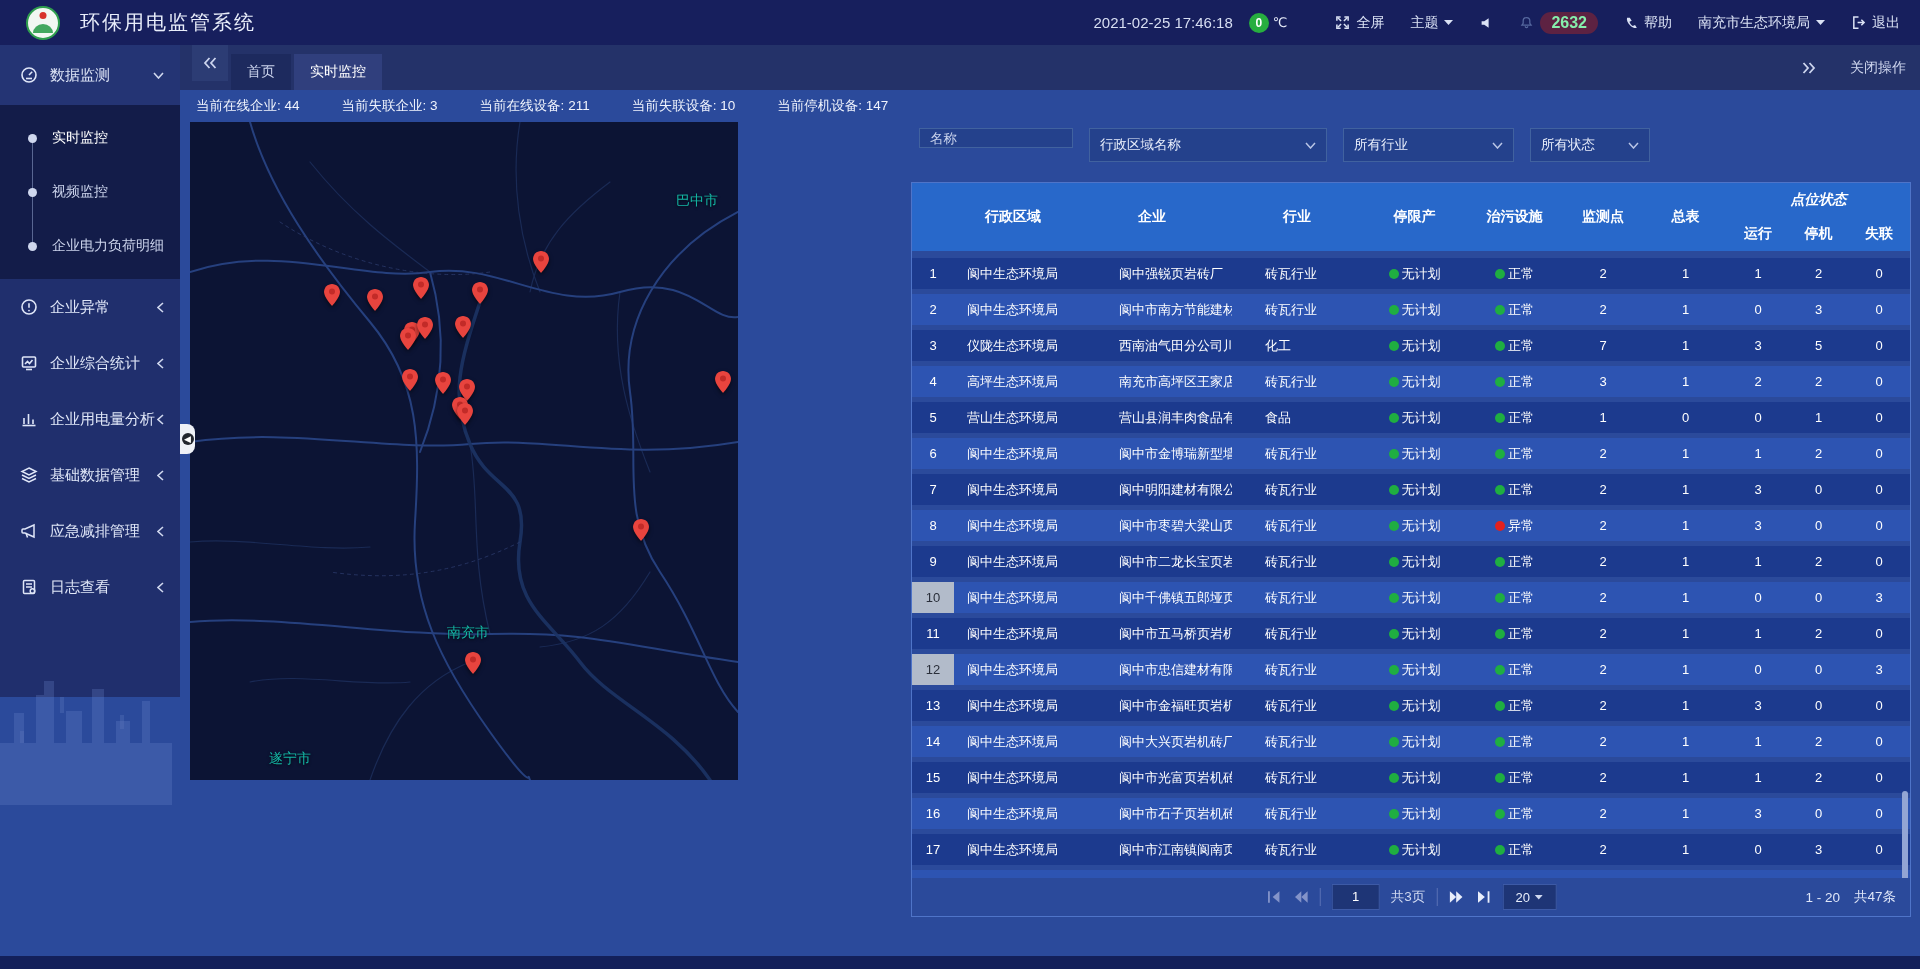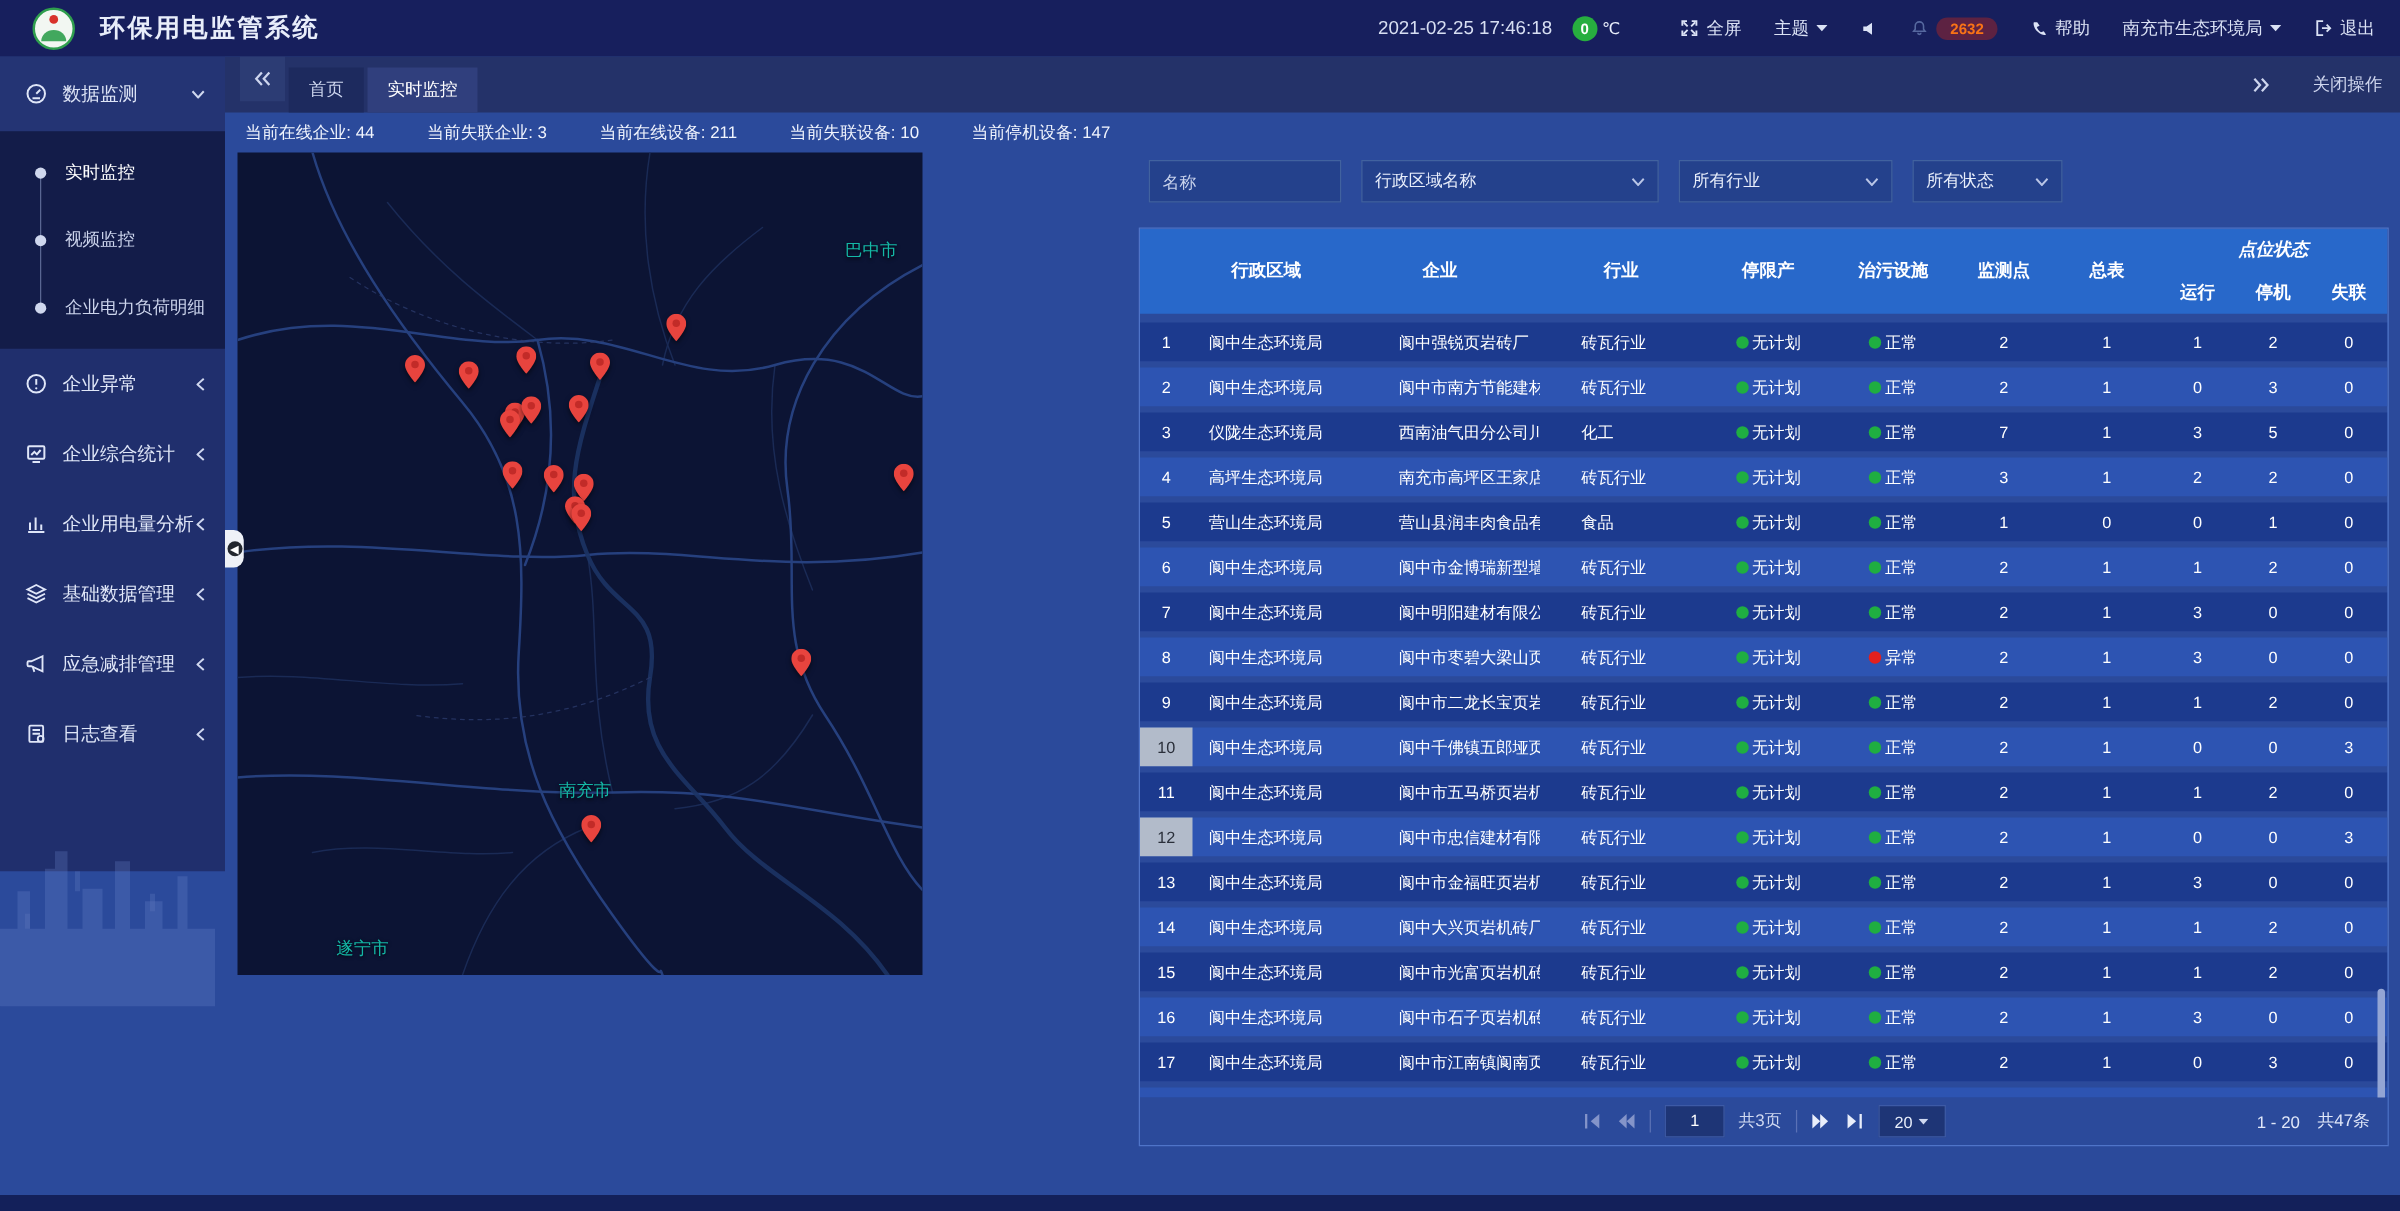--- a/index.html
+++ b/index.html
@@ -8,29 +8,29 @@
   svg{display:block}
   
   .topbar{position:absolute;left:0;top:0;width:1920px;height:45px;background:#171f5d;
           display:flex;align-items:center;color:#e8edfa;z-index:9}
   .logo{width:30px;height:30px;border-radius:50%;background:#f2f7f2;border:2px solid #2f9e4e;
         position:relative;margin-left:26px;flex:0 0 auto}
   .logo::before{content:"";position:absolute;left:50%;top:4px;transform:translateX(-50%);
         width:7px;height:7px;border-radius:50%;background:#d8322b}
   .logo::after{content:"";position:absolute;left:5px;right:5px;bottom:5px;height:9px;
         border-radius:50% 50% 0 0/100% 100% 0 0;background:#2f9e4e;opacity:.9}
-  .app-title{font-size:20px;font-weight:bold;margin-left:20px;letter-spacing:2px;white-space:nowrap}
+  .app-title{font-size:20px;font-weight:normal;margin-left:20px;letter-spacing:2px;white-space:nowrap}
   .topbar-right{margin-left:auto;display:flex;align-items:center;margin-right:20px;font-size:14px}
   .tb-item{display:flex;align-items:center;gap:6px;color:#dbe2f5;white-space:nowrap;cursor:default}
   .datetime{font-size:15px;color:#d7def2;margin-right:16px}
   .temp-badge{width:20px;height:20px;border-radius:50%;background:#27ae3f;color:#fff;font-size:12px;
         display:flex;align-items:center;justify-content:center;font-weight:bold}
   .temp-unit{margin-left:4px;margin-right:48px;font-size:13px}
   .gap26{margin-right:26px}
-  .noti-badge{background:#5d2242;color:#f97316;padding:2px 11px;border-radius:11px;font-size:12px;font-weight:bold}
+  .noti-badge{background:#5d2242;color:#86efac;padding:2px 11px;border-radius:11px;font-size:16px;font-weight:bold}
   .caret{width:9px;height:6px}
   
   .sidebar{position:absolute;left:0;top:45px;width:180px;height:652px;background:#202f6d;z-index:8;color:#dde4f6}
   .side-section{height:60px;display:flex;align-items:center;padding:0 16px 0 20px;background:#243474}
   .side-label{margin-left:12px;font-size:15px;flex:1}
   .submenu{background:#131c49;position:relative;padding:6px 0}
   .submenu::before{content:"";position:absolute;left:32px;top:32px;bottom:32px;width:1px;background:rgba(160,175,220,.5)}
   .submenu-item{height:54px;display:flex;align-items:center;padding-left:52px;position:relative;
         font-size:14px;color:#ccd4ec;cursor:pointer}
   .submenu-item::before{content:"";position:absolute;left:28px;width:9px;height:9px;background:#cfd7ee;border-radius:50%}
@@ -56,21 +56,21 @@
   .stats{position:absolute;left:180px;top:90px;width:1740px;height:32px;display:flex;align-items:center;
         padding-left:16px;gap:42px;color:#f0f4fd;font-size:13.5px}
   .stat-item{white-space:nowrap}
   
   .map{position:absolute;left:190px;top:122px;width:548px;height:658px;background:#0c1434;overflow:hidden}
   .map .roads{position:absolute;left:0;top:0}
   .city-label{position:absolute;color:#14b8a6;font-size:14px;text-shadow:0 1px 3px rgba(0,0,0,.85);white-space:nowrap}
   .pin{position:absolute;width:16px;height:22px;filter:drop-shadow(0 2px 2px rgba(0,0,0,.55));cursor:pointer}
   
   .filters{position:absolute;left:919px;top:128px;display:flex;gap:16px;z-index:3}
-  .f-input{width:154px;height:34px;background:#24418c;border:1px solid #41629f;color:#e8eefb;
+  .f-input{width:154px;height:20px;background:#24418c;border:1px solid #41629f;color:#e8eefb;
         padding:0 10px;font-size:13.5px;box-sizing:border-box;outline:none}
   .f-input::placeholder{color:#c9d3ec;opacity:1}
   .f-select{height:34px;background:#24418c;border:1px solid #41629f;display:flex;align-items:center;
         justify-content:space-between;padding:0 10px;font-size:13.5px;color:#e8eefb;box-sizing:border-box;cursor:pointer}
   .w238{width:238px}.w165{width:171px}.w120{width:120px}
   
   .panel{position:absolute;left:911px;top:182px;width:1000px;height:735px;border:1px solid #4f74c8;
         box-sizing:border-box;background:#2b4a9b;overflow:hidden}
   .grid-cols{display:grid;grid-template-columns:42px 118px 160px 130px 105px 95px 82px 83px 62px 59px 62px}
   .thead{height:68px;background:#2868ca;grid-template-rows:34px 34px;color:#fff;font-size:14px;font-weight:bold}

